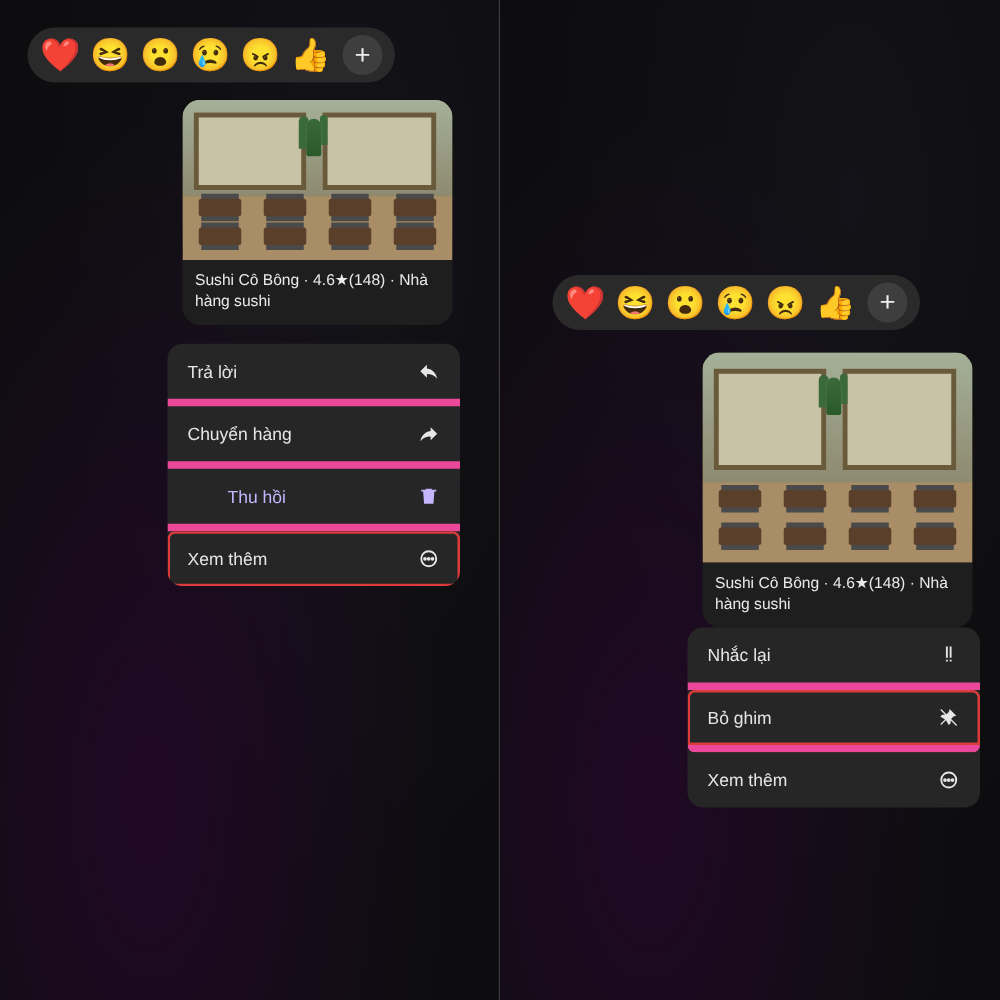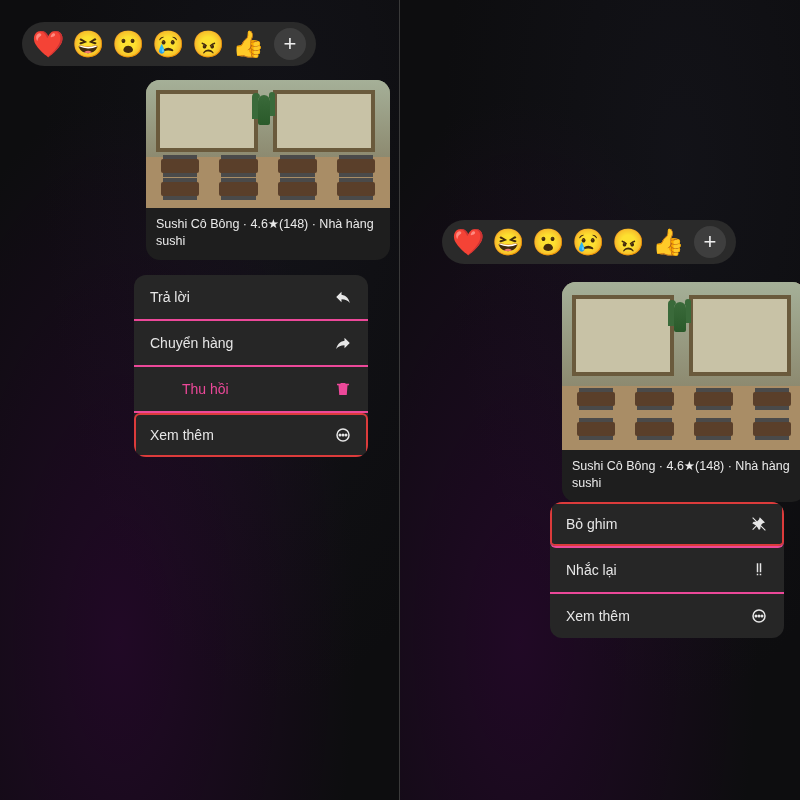--- a/index.html
+++ b/index.html
@@ -49,21 +49,21 @@
       align-items: center;
       justify-content: center;
       color: #eee;
       font-size: 22px;
       cursor: pointer;
       margin-left: 2px;
     }
 
     .msg-card {
       position: absolute;
-      width: 244px;
+      width: 216px;
       background: #1e1e1e;
       border-radius: 14px;
       overflow: hidden;
     }
     .msg-card.left { top: 80px; left: 146px; }
     .msg-card.right { top: 282px; left: 162px; }
 
     .msg-img {
       width: 100%;
       height: 128px;
@@ -101,25 +101,25 @@
     .menu-list.left { top: 275px; left: 134px; }
     .menu-list.right { top: 502px; left: 150px; }
 
     .menu-item {
       display: flex;
       align-items: center;
       justify-content: space-between;
       padding: 13px 16px;
       font-size: 14px;
       color: #e6e6e6;
-      border-bottom: 2px solid #ec4899;
+      border-bottom: 6px solid #ec4899;
       cursor: pointer;
     }
     .menu-item:last-child { border-bottom: none; gap: 30px; }
-    .menu-item.danger { color: #ec4899; padding-left: 48px; }
+    .menu-item.danger { color: #c4b5fd; padding-left: 48px; }
     .menu-item.highlighted { box-shadow: inset 0 0 0 2px #dc3b3b; border-radius: 6px; }
 
     .icon { width: 18px; height: 18px; flex-shrink: 0; display:flex; align-items:center; justify-content:center; }
     .icon svg { width: 100%; height: 100%; }
 
     .pin-dot {
       position:absolute; top:-4px; right:-4px; width:12px; height:12px;
       background:#d73a3a; border-radius:50% 50% 50% 0; transform:rotate(45deg);
     }
   </style>
@@ -230,33 +230,33 @@
           <div class="t"></div>
           <div class="t"></div>
           <div class="t"></div>
           <div class="t"></div>
         </div>
     </div>
     <div class="caption">Sushi Cô Bông · 4.6★(148) · Nhà hàng sushi</div>
   </div>
 
   <div class="menu-list right">
+    <div class="menu-item">
+      <span>Nhắc lại</span>
+      <span class="icon">
+        <svg viewBox="0 0 24 24" fill="currentColor">
+            <path d="M9 3h2v12H9V3zm0 14h2v2H9v-2zm4-14h2v12h-2V3zm0 14h2v2h-2v-2z"></path>
+          </svg>
+      </span>
+    </div>
     <div class="menu-item highlighted">
       <span>Bỏ ghim</span>
       <span class="icon">
         <svg viewBox="0 0 24 24" fill="currentColor">
             <path d="M14 4l6 6-3 1-3 3v4l-2 2-3-5-5 5-1-1 5-5-5-3 2-2h4l3-3 1-3zM4 3l17 17-1 1L3 4l1-1z"></path>
-          </svg>
-      </span>
-    </div>
-    <div class="menu-item">
-      <span>Nhắc lại</span>
-      <span class="icon">
-        <svg viewBox="0 0 24 24" fill="currentColor">
-            <path d="M9 3h2v12H9V3zm0 14h2v2H9v-2zm4-14h2v12h-2V3zm0 14h2v2h-2v-2z"></path>
           </svg>
       </span>
     </div>
     <div class="menu-item">
       <span>Xem thêm</span>
       <span class="icon">
         <svg viewBox="0 0 24 24" fill="none" stroke="currentColor" stroke-width="2">
             <circle cx="12" cy="12" r="8"></circle>
             <circle cx="8" cy="12" r="1" fill="currentColor"></circle>
             <circle cx="12" cy="12" r="1" fill="currentColor"></circle>

